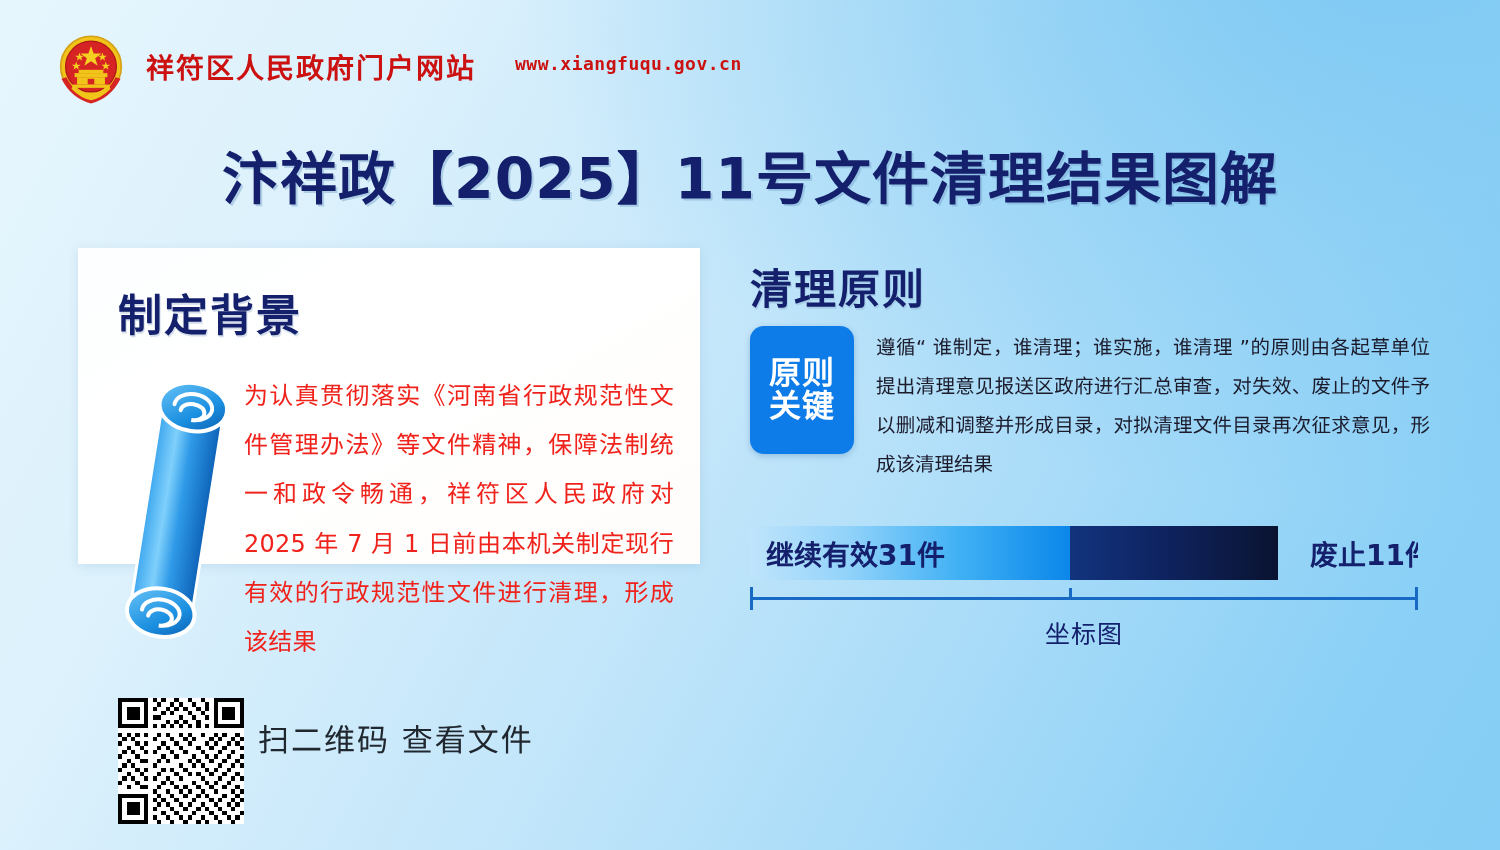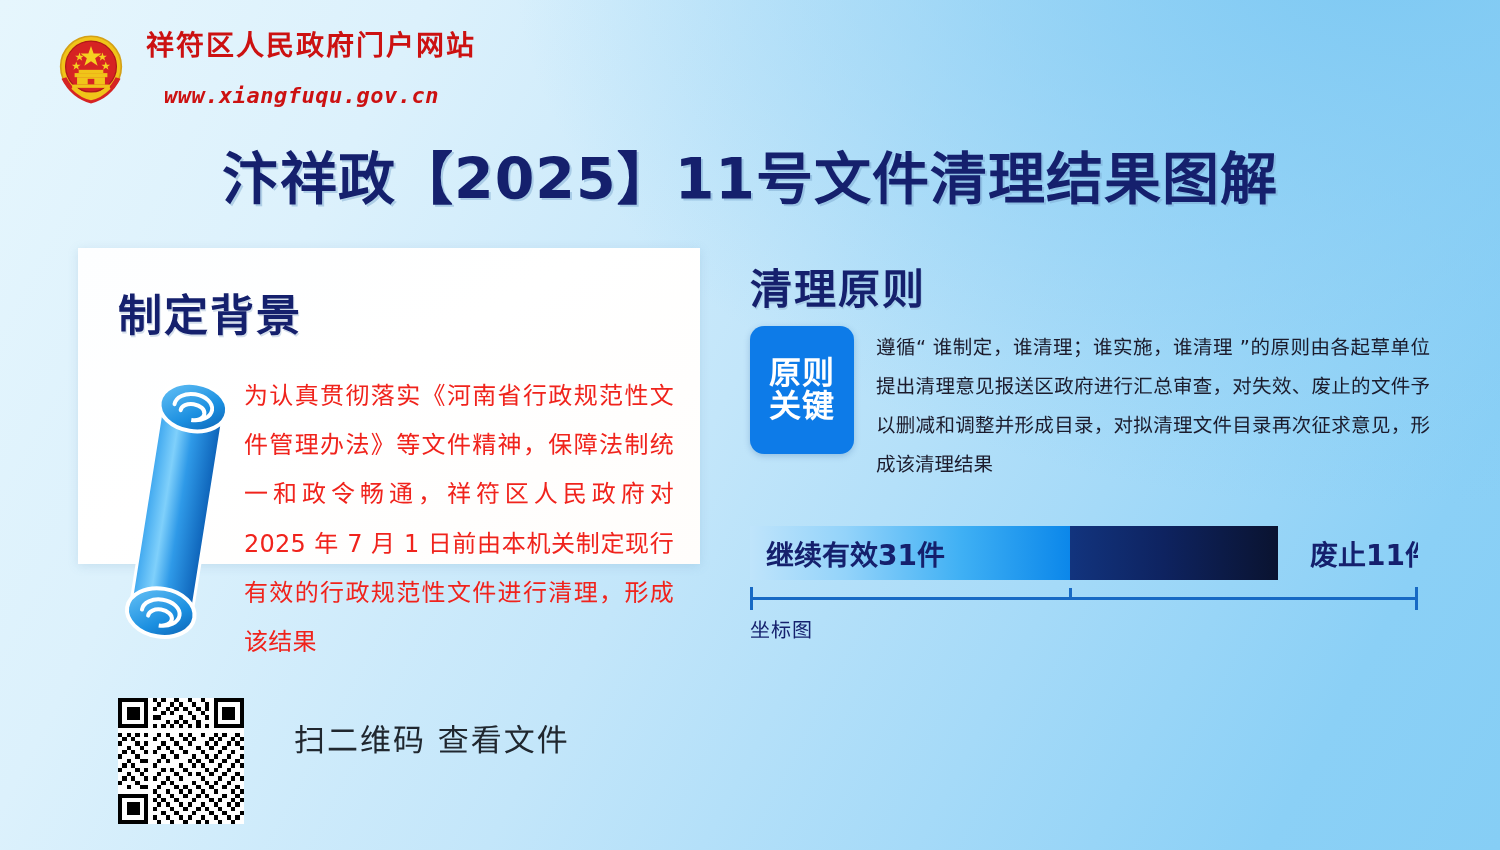--- a/index.html
+++ b/index.html
@@ -33,38 +33,37 @@
     align-items: center;
     gap: 14px;
   }
   .emblem {
     width: 82px;
     height: 82px;
     flex: 0 0 82px;
   }
   .site-text {
     display: flex;
-    flex-direction: column;
+    flex-direction: row;
     gap: 21px;
   }
   .site-name {
     font-size: 28px;
     font-weight: bold;
     color: #cc1111;
     letter-spacing: 2px;
     line-height: 1.15;
   }
   .site-url {
-    font-size: 22px;
+    font-size: 18px;
     font-weight: bold;
     color: #cc1111;
     font-family: "DejaVu Sans Mono", "Liberation Mono", monospace;
     letter-spacing: 0.5px;
     padding-left: 18px;
-    font-style: italic;
   }
 
   
   #main-title {
     position: absolute;
     left: 0;
     top: 133px;
     width: 1500px;
     text-align: center;
     font-size: 57px;
@@ -227,35 +226,35 @@
   }
   .axis-tick {
     position: absolute;
     width: 3px;
     background: #1769c4;
   }
   .tick-end { top: 1px; height: 23px; }
   .tick-mid { top: 2px; height: 12px; }
   #axis-label {
     width: 668px;
-    text-align: left;
-    font-size: 20px;
+    text-align: center;
+    font-size: 25px;
     color: #15206d;
     margin-top: 2px;
     letter-spacing: 1px;
   }
 
   
   #footer {
     position: absolute;
     left: 118px;
     top: 698px;
     display: flex;
     align-items: flex-start;
-    gap: 50px;
+    gap: 14px;
   }
   #qr-code {
     width: 126px;
     height: 126px;
     flex: 0 0 126px;
     background: #ffffff;
     padding: 0;
   }
   #footer-text {
     padding-top: 18px;

